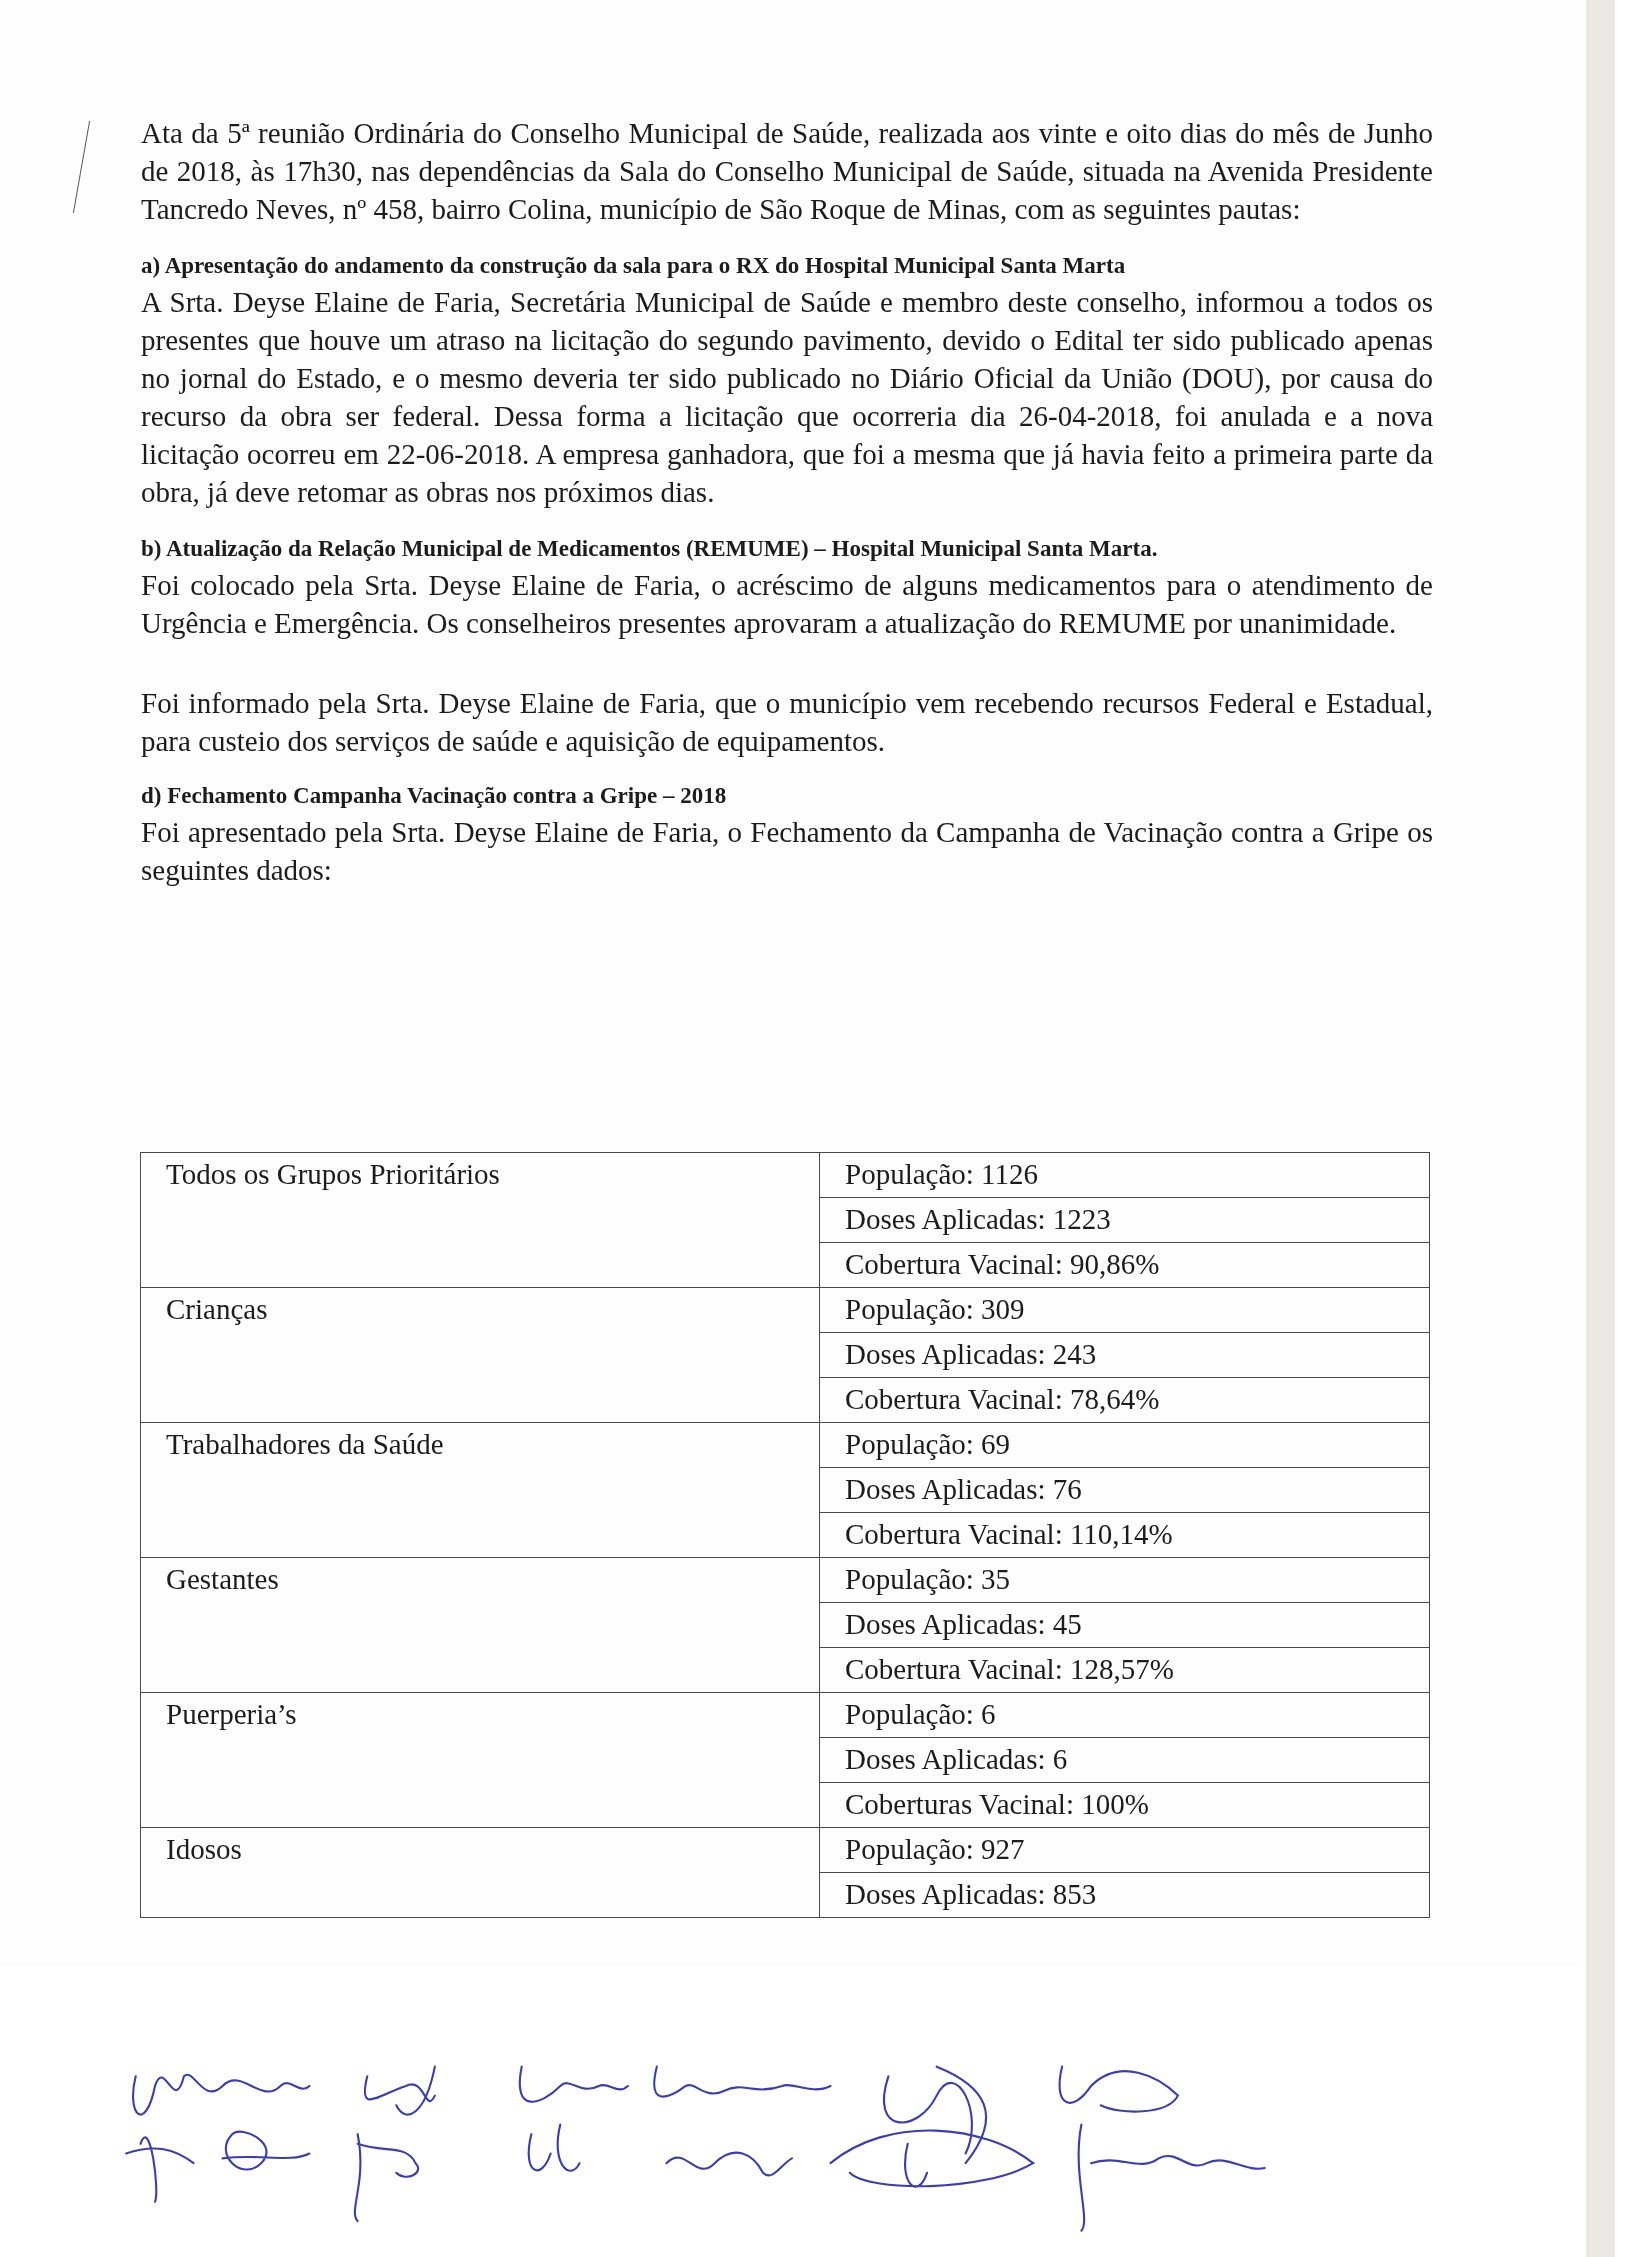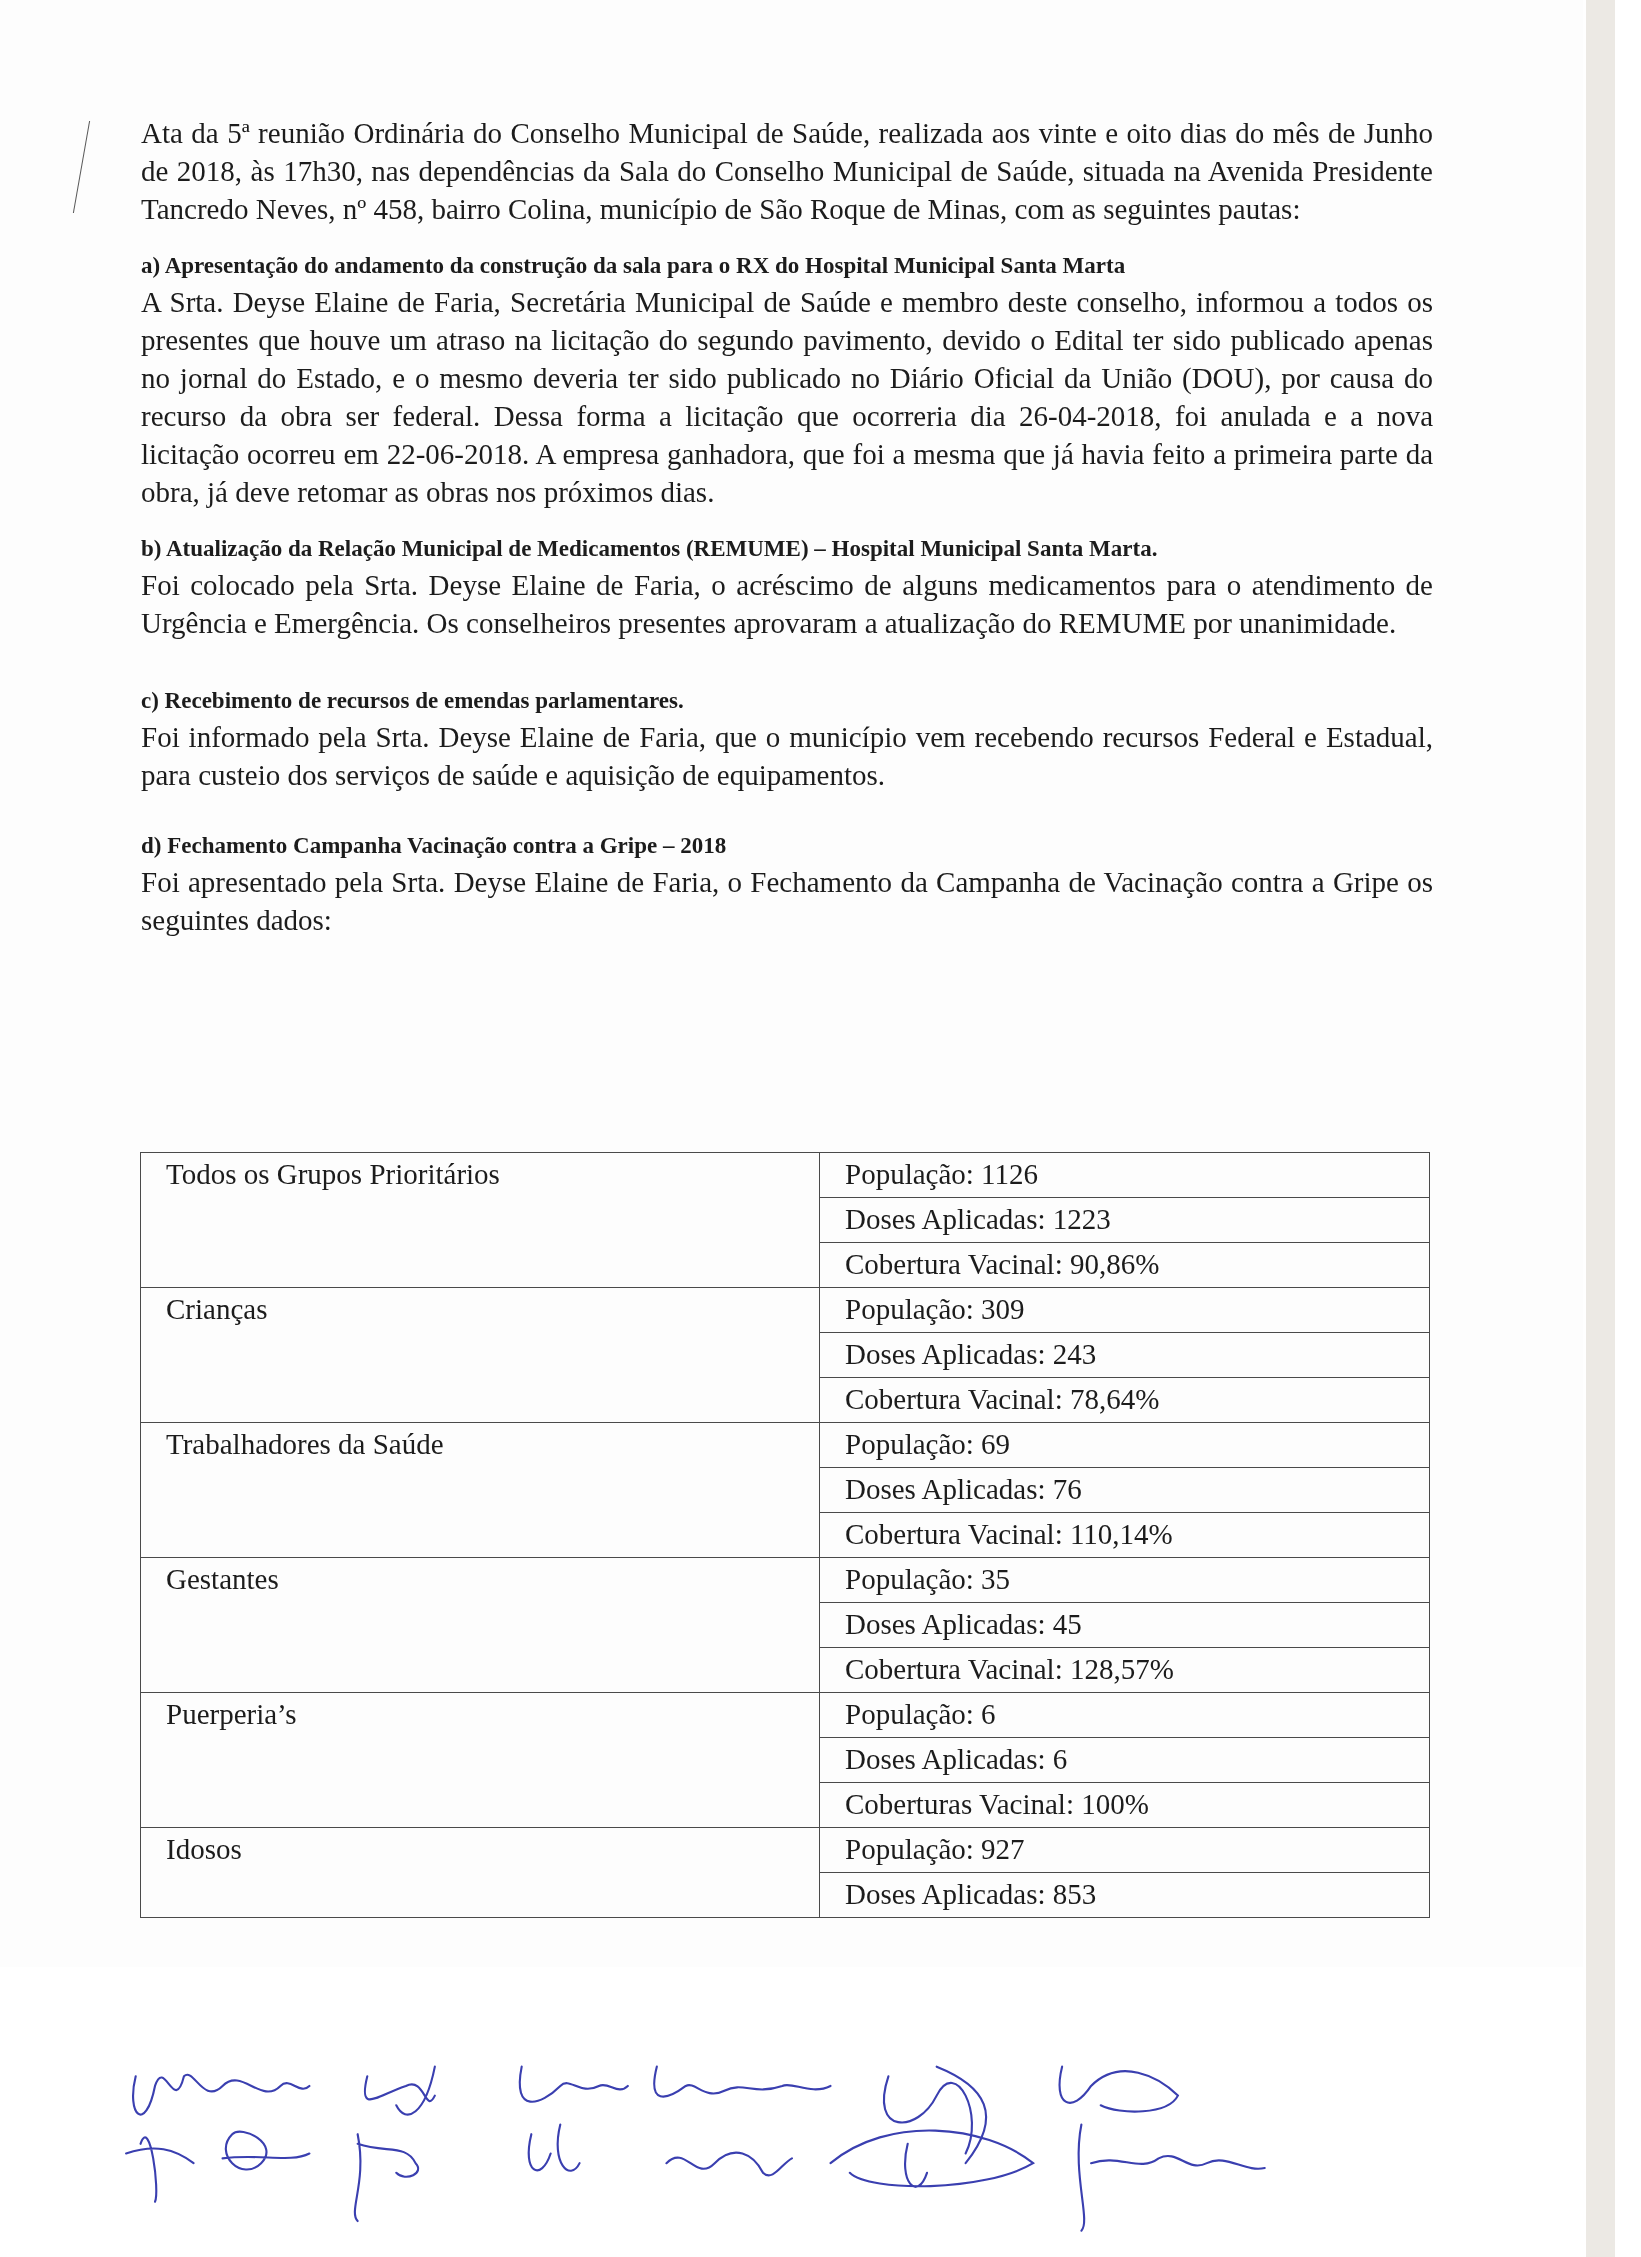--- a/index.html
+++ b/index.html
@@ -11,21 +11,21 @@
   }
   .page { position: absolute; left: 0; top: 0; width: 1583px; height: 1967px; background: #fdfdfd; }
   .edge { position: absolute; left: 1586px; top: 0; width: 29px; height: 2257px; background: #ece9e4; }
   .margin-mark { position: absolute; left: 81px; top: 121px; width: 3.9px; height: 92px;
     border-left: 1.9px solid #555; transform: skewX(-10deg); }
   .content { position: absolute; left: 141px; top: 114px; width: 1292px; }
   p { margin: 0; font-size: 29px; line-height: 38px; text-align: justify; }
   h2 { margin: 0; font-size: 23px; line-height: 34px; font-weight: bold; text-align: justify; }
   .sec { margin-top: 21px; }
   .sec-c { margin-top: 42px; }
-  .sec-d { margin-top: 35px; }
+  .sec-d { margin-top: 19px; }
   table.vac { position: absolute; left: 140px; top: 1152px; width: 1290px; border-collapse: collapse;
     font-size: 29px; }
   table.vac td { border: 1.9px solid #4a4a4a; padding: 0 25px; height: 44px; vertical-align: top; line-height: 42px; }
   table.vac td.group { width: 628px; }
   .sigs { position: absolute; left: 116px; top: 2057px; width: 1429px; height: 193px; }
 </style>
 </head>
 <body>
 
 <div class="page">
@@ -38,21 +38,20 @@
       <h2>a) Apresentação do andamento da construção da sala para o RX do Hospital Municipal Santa Marta</h2>
       <p>A Srta. Deyse Elaine de Faria, Secretária Municipal de Saúde e membro deste conselho, informou a todos os presentes que houve um atraso na licitação do segundo pavimento, devido o Edital ter sido publicado apenas no jornal do Estado, e o mesmo deveria ter sido publicado no Diário Oficial da União (DOU), por causa do recurso da obra ser federal. Dessa forma a licitação que ocorreria dia 26-04-2018, foi anulada e a nova licitação ocorreu em 22-06-2018. A empresa ganhadora, que foi a mesma que já havia feito a primeira parte da obra, já deve retomar as obras nos próximos dias.</p>
     </div>
 
     <div class="sec">
       <h2>b) Atualização da Relação Municipal de Medicamentos (REMUME) – Hospital Municipal Santa Marta.</h2>
       <p>Foi colocado pela Srta. Deyse Elaine de Faria, o acréscimo de alguns medicamentos para o atendimento de Urgência e Emergência. Os conselheiros presentes aprovaram a atualização do REMUME por unanimidade.</p>
     </div>
 
     <div class="sec-c">
-      <h2>c) Recebimento de recursos de emendas parlamentares.</h2>
       <p>Foi informado pela Srta. Deyse Elaine de Faria, que o município vem recebendo recursos Federal e Estadual, para custeio dos serviços de saúde e aquisição de equipamentos.</p>
     </div>
 
     <div class="sec-d">
       <h2>d) Fechamento Campanha Vacinação contra a Gripe – 2018</h2>
       <p>Foi apresentado pela Srta. Deyse Elaine de Faria, o Fechamento da Campanha de Vacinação contra a Gripe os seguintes dados:</p>
     </div>
   </div>
 
   <table class="vac">

